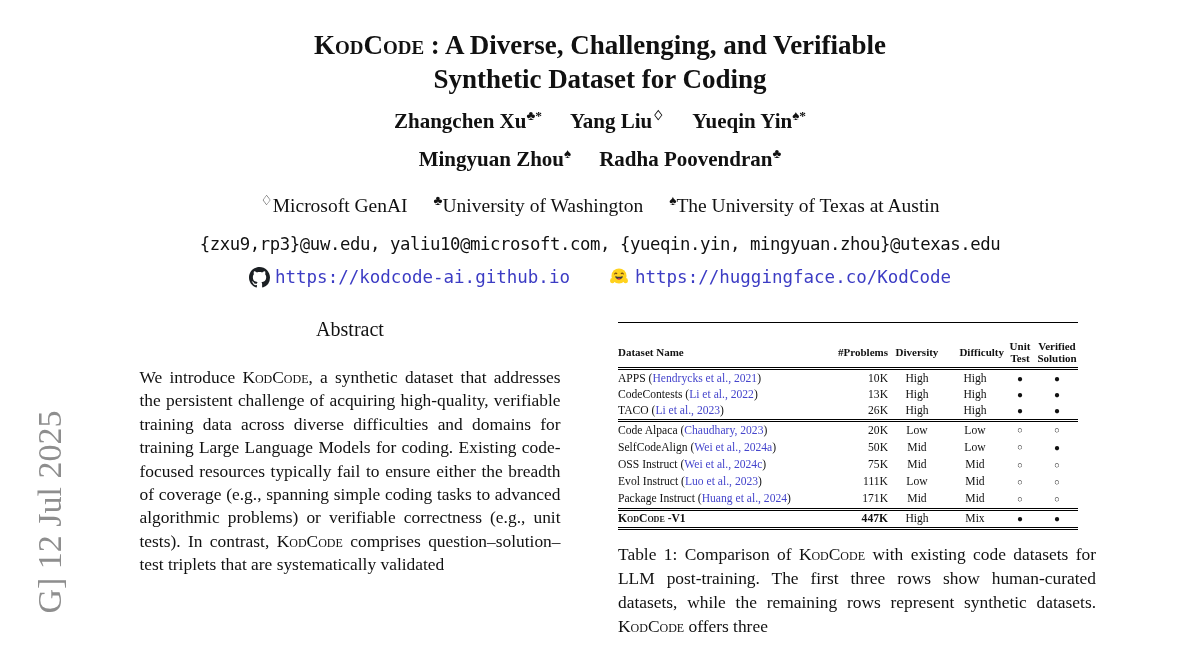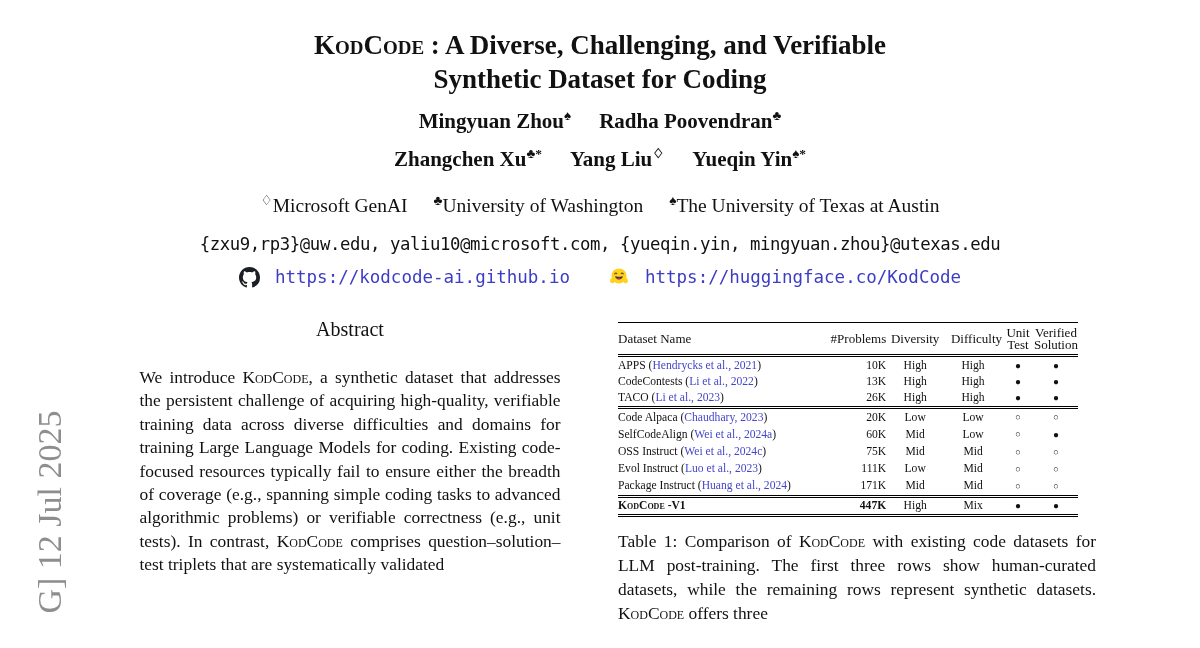--- a/index.html
+++ b/index.html
@@ -26,41 +26,41 @@
   .affils .affil { margin:12px 13px; }
   .affils .amark { font-size:70%; }
   .emails {
     text-align:center; margin-top:17px;
     font-family:"DejaVu Sans Mono", monospace; font-size:17.3px; letter-spacing:-0.4px;
   }
   .links {
     margin-top:12px; display:flex; justify-content:center; align-items:center; gap:38px;
     font-family:"DejaVu Sans Mono", monospace; font-size:17.5px;
   }
-  .link-item { display:inline-flex; align-items:center; gap:15px; cursor:pointer; }
+  .link-item { display:inline-flex; align-items:center; gap:5px; cursor:pointer; }
   .link-item .url { color:var(--link,#3c3cc4); }
 
   
   .cols { display:flex; margin-top:30px; }
   .col-left { margin-left:95px; width:510px; }
   .abs-head { text-align:center; font-size:20px; font-weight:normal; }
   .abs-text {
     width:421px; margin:25px auto 0; font-size:17.4px; line-height:23.4px;
     text-align:justify;
   }
   .col-right { margin-left:13px; width:482px; }
 
   
   #cmp-table {
     border-collapse:collapse; width:460px; margin-top:4px;
     font-size:11.6px; line-height:13px;
   }
   #cmp-table th {
-    font-weight:normal; font-size:13px; line-height:12px;
-    padding:4px 0 3px; vertical-align:middle;
+    font-weight:bold; font-size:11px; line-height:12px;
+    padding:17px 0 3px; vertical-align:middle;
     border-bottom:3px double #000;
   }
   #cmp-table { border-top:1.4px solid #000; border-bottom:3px double #000; }
   #cmp-table td { padding:1.6px 0; vertical-align:middle; }
   tbody.rule-after tr:last-child td { border-bottom:3px double #000; }
   .col-name  { text-align:left; width:212px; }
   .col-num   { text-align:right; width:58px; }
   .col-div   { width:58px; }
   .col-diff  { text-align:right; width:58px; }
   .col-unit  { text-align:center; width:32px; }
@@ -83,22 +83,22 @@
 
 <div class="page">
   <div class="watermark">G] 12 Jul 2025</div>
 
   <div class="content">
     <h1 class="title">
       <span><span class="sc">KodCode</span> : A Diverse, Challenging, and Verifiable</span><br>
       <span>Synthetic Dataset for Coding</span>
     </h1>
 
+    <div class="authors" id="authors1"><span class="author">Zhangchen Xu<sup class="amark">♣*</sup></span><span class="author">Yang Liu<sup class="amark">♢</sup></span><span class="author">Yueqin Yin<sup class="amark">♠*</sup></span></div>
     <div class="authors" id="authors2"><span class="author">Mingyuan Zhou<sup class="amark">♠</sup></span><span class="author">Radha Poovendran<sup class="amark">♣</sup></span></div>
-    <div class="authors" id="authors1"><span class="author">Zhangchen Xu<sup class="amark">♣*</sup></span><span class="author">Yang Liu<sup class="amark">♢</sup></span><span class="author">Yueqin Yin<sup class="amark">♠*</sup></span></div>
 
     <div class="affils" id="affils"><span class="affil"><sup class="amark">♢</sup>Microsoft GenAI</span><span class="affil"><sup class="amark">♣</sup>University of Washington</span><span class="affil"><sup class="amark">♠</sup>The University of Texas at Austin</span></div>
 
     <div class="emails">{zxu9,rp3}@uw.edu, yaliu10@microsoft.com, {yueqin.yin, mingyuan.zhou}@utexas.edu</div>
 
     <div class="links" id="links">
         <span class="link-item">
 <svg width="21" height="21" viewBox="0 0 16 16">
             <path fill="#1b1f23" d="M8 0C3.58 0 0 3.58 0 8c0 3.54 2.29 6.53 5.47 7.59.4.07.55-.17.55-.38 0-.19-.01-.82-.01-1.49-2.01.37-2.53-.49-2.69-.94-.09-.23-.48-.94-.82-1.13-.28-.15-.68-.52-.01-.53.63-.01 1.08.58 1.23.82.72 1.21 1.87.87 2.33.66.07-.52.28-.87.51-1.07-1.78-.2-3.64-.89-3.64-3.95 0-.87.31-1.59.82-2.15-.08-.2-.36-1.02.08-2.12 0 0 .67-.21 2.2.82.64-.18 1.32-.27 2-.27s1.36.09 2 .27c1.53-1.04 2.2-.82 2.2-.82.44 1.1.16 1.92.08 2.12.51.56.82 1.27.82 2.15 0 3.07-1.87 3.75-3.65 3.95.29.25.54.73.54 1.48 0 1.07-.01 1.93-.01 2.2 0 .21.15.46.55.38A8.01 8.01 0 0 0 16 8c0-4.42-3.58-8-8-8z"></path>
           </svg>
@@ -166,21 +166,21 @@
               <tr>
                 <td class="cell-name">Code Alpaca (<span class="cite">Chaudhary, 2023</span>)</td>
                 <td class="cell-num">20K</td>
                 <td class="cell-mid">Low</td>
                 <td class="cell-mid">Low</td>
                 <td class="cell-dot"><span class="dot-o">○</span></td>
                 <td class="cell-dot"><span class="dot-o">○</span></td>
               </tr>
               <tr>
                 <td class="cell-name">SelfCodeAlign (<span class="cite">Wei et al., 2024a</span>)</td>
-                <td class="cell-num">60K</td>
+                <td class="cell-num">50K</td>
                 <td class="cell-mid">Mid</td>
                 <td class="cell-mid">Low</td>
                 <td class="cell-dot"><span class="dot-o">○</span></td>
                 <td class="cell-dot"><span class="dot-f">●</span></td>
               </tr>
               <tr>
                 <td class="cell-name">OSS Instruct (<span class="cite">Wei et al., 2024c</span>)</td>
                 <td class="cell-num">75K</td>
                 <td class="cell-mid">Mid</td>
                 <td class="cell-mid">Mid</td>

